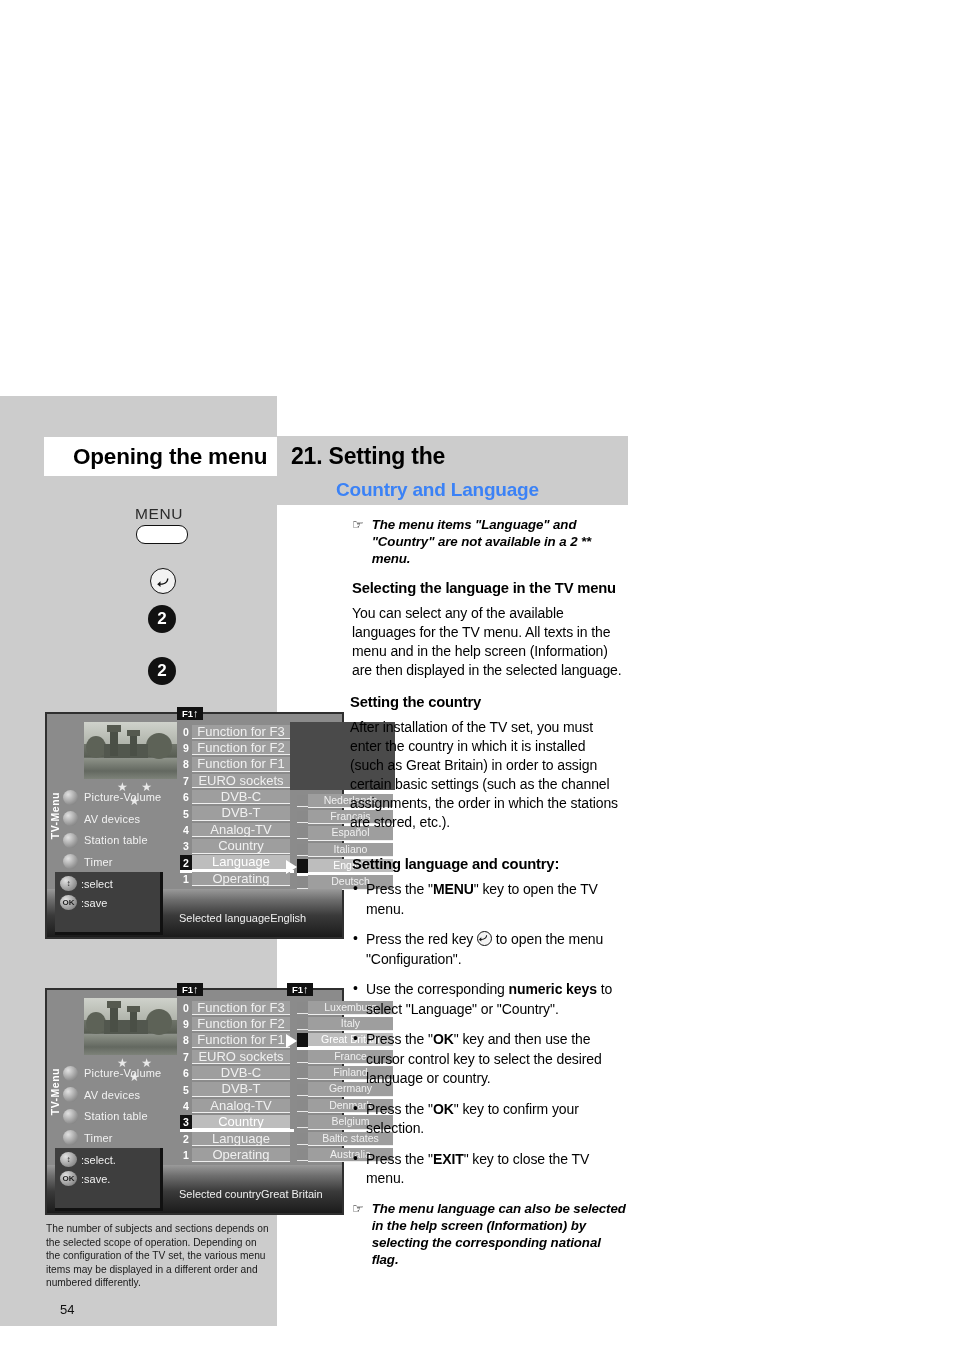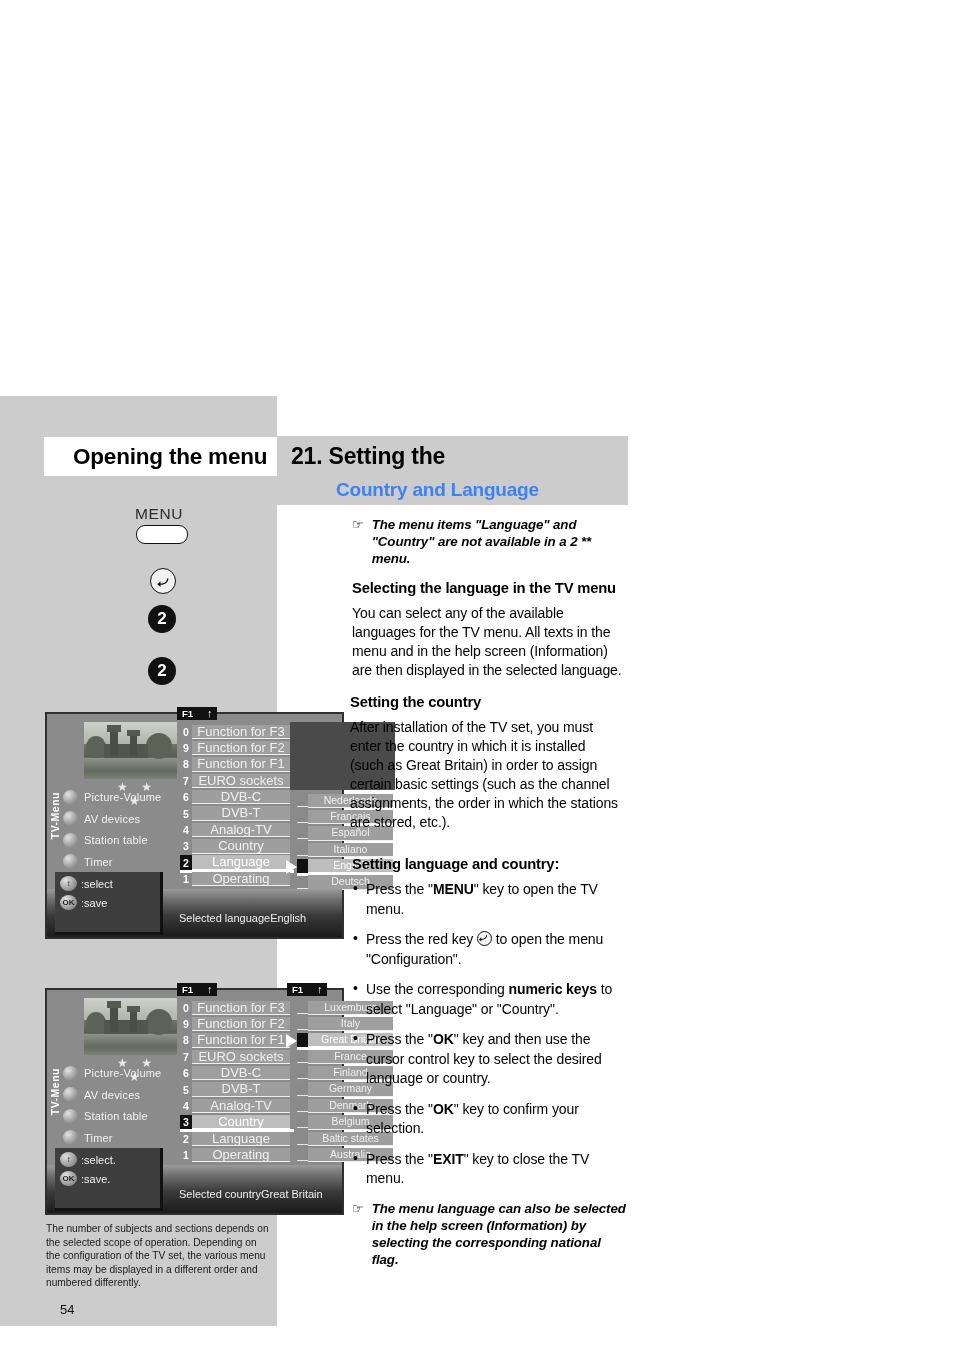--- a/index.html
+++ b/index.html
@@ -188,21 +188,21 @@
   
   .darkbox{
     position:absolute;background:#4a4a4a;
   }
   .db1{left:243px;top:8px;width:105px;height:68px;}
 
   
   .f1tab{
     position:absolute;background:#111;color:#fff;
     font-size:9.5px;font-weight:bold;padding:1px 4px 1px 5px;
-    display:flex;align-items:center;gap:14px;line-height:11px;
+    display:flex;align-items:center;gap:0;line-height:11px;
     z-index:5;
   }
   .f1tab .arw{font-size:11px;line-height:11px;}
 
   
   .botband{
     position:absolute;left:0;bottom:0;width:100%;height:48px;
     background:linear-gradient(to bottom,#9a9a9a 0%,#6f6f6f 22%,#3a3a3a 55%,#1b1b1b 100%);
   }
   .helpbox{

